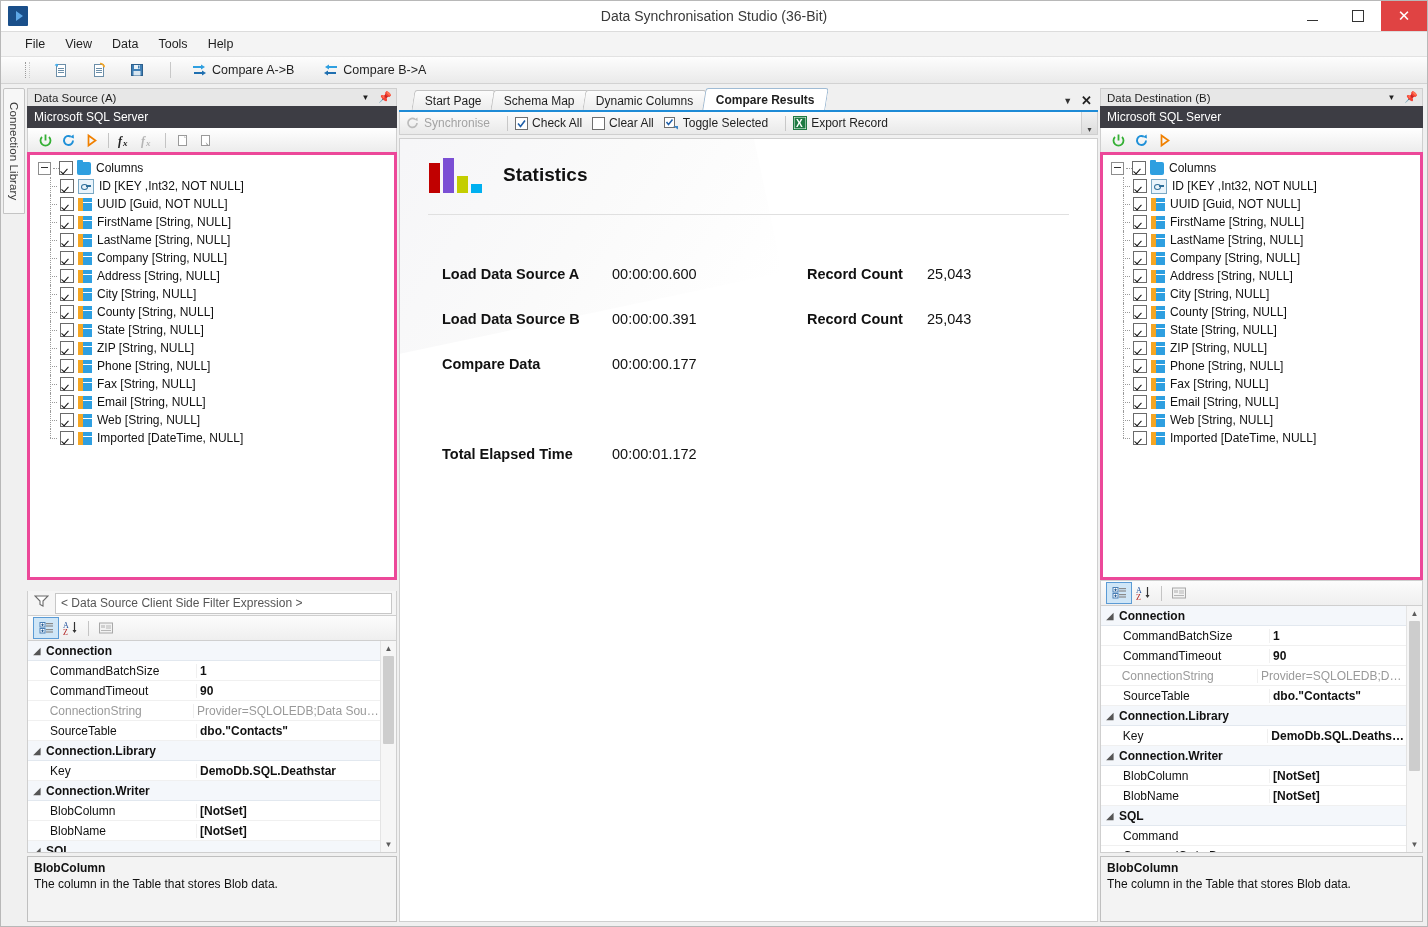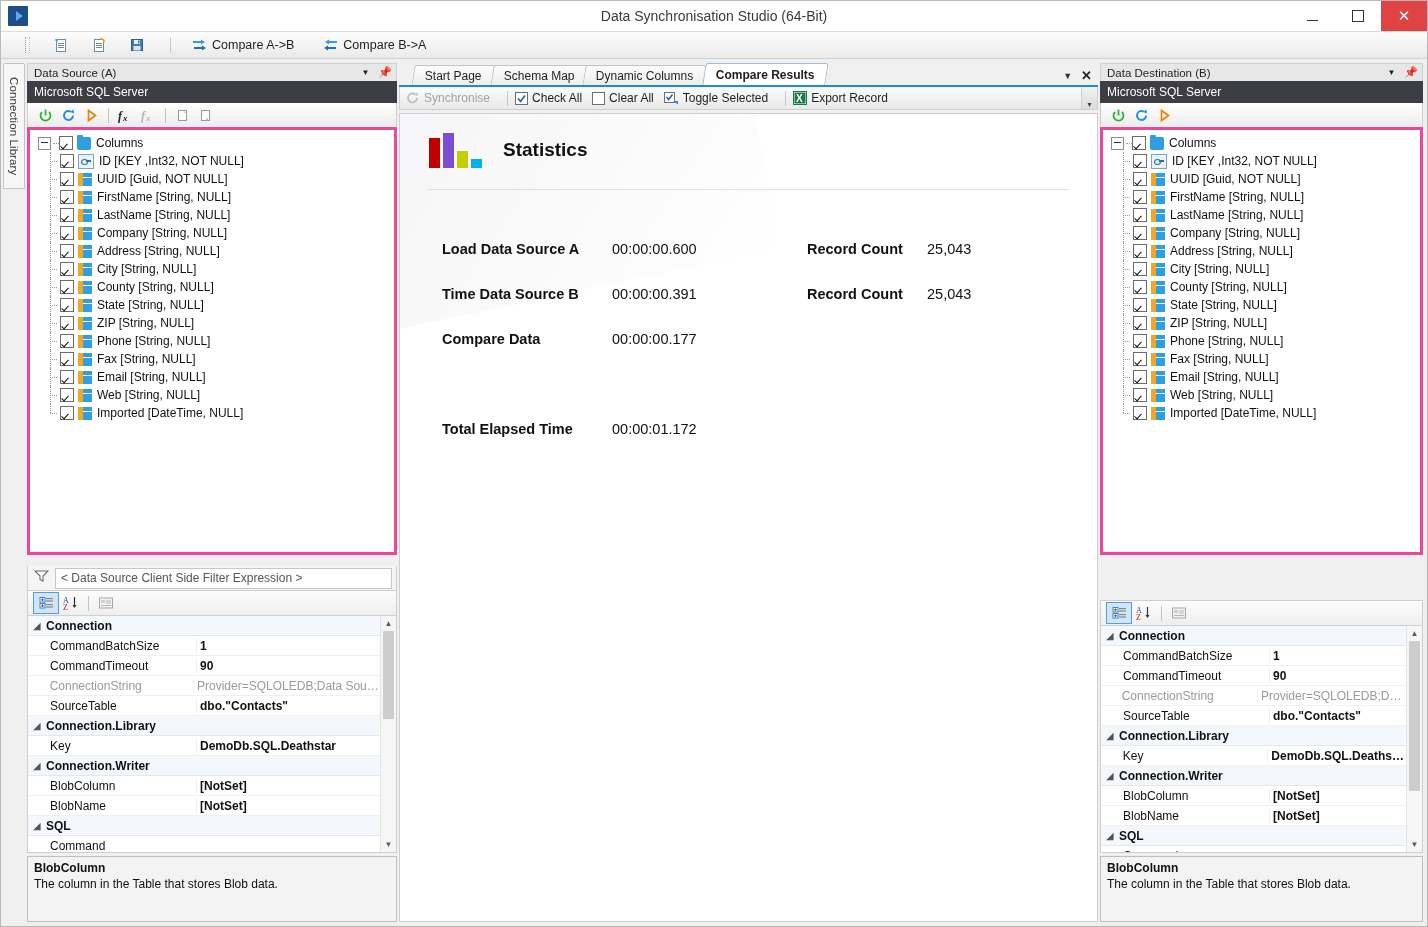--- a/index.html
+++ b/index.html
@@ -448,45 +448,52 @@
   .stats-rule { height:1px; background:#e0e0e0; margin:21px 4px 0 4px; position:relative;}
   .stats-grid { position:relative; margin-top:36px; padding-left:18px;}
   .srow { display:flex; align-items:center; height:45px; font-size:14.5px; }
   .s-lab { width:170px; font-weight:bold; color:#111; }
   .s-val { width:195px; color:#111; }
   .s-lab2 { width:120px; font-weight:bold; color:#111; }
   .s-val2 { color:#111; }
 
   
   .left-dock { width: 370px; flex: 0 0 370px; display:flex; flex-direction:column; padding: 4px 0 4px 0; min-height:0;gap:11px;}
-  .right-dock { width: 323px; flex: 0 0 323px; display:flex; flex-direction:column; padding: 4px 4px 4px 0; min-height:0;gap:45px;}
+  .right-dock { width: 323px; flex: 0 0 323px; display:flex; flex-direction:column; padding: 4px 4px 4px 0; min-height:0;}
   .left-top { flex: 0 0 auto; display:flex; flex-direction:column; height: 492px; }
   .left-bottom { flex: 1 1 auto; display:flex; flex-direction:column; min-height:0; }
   .right-top { flex: 0 0 auto; display:flex; flex-direction:column; height: 492px; }
   .right-bottom { flex: 1 1 auto; display:flex; flex-direction:column; min-height:0; }
 </style>
 </head>
 <body>
 
 <div class="app">
 
   <div class="titlebar">
     <div class="app-icon"></div>
-    <div class="title-text">Data Synchronisation Studio (64-Bit)</div>
+    <div class="title-text">Data Synchronisation Studio (36-Bit)</div>
     <div class="win-btns">
       <div class="win-btn">
           <i class="glyph-min"></i>
         </div>
       <div class="win-btn">
           <i class="glyph-max"></i>
         </div>
       <div class="win-btn close">✕</div>
     </div>
   </div>
 
+  <div class="menubar">
+    <div class="menu-item">File</div>
+    <div class="menu-item">View</div>
+    <div class="menu-item">Data</div>
+    <div class="menu-item">Tools</div>
+    <div class="menu-item">Help</div>
+  </div>
 
   <div class="toolbar">
     <div class="tb-grip"></div>
     <div class="tb-btn">
       <svg width="16" height="16" viewBox="0 0 16 16">
           <rect x="3.5" y="2.5" width="9" height="12" fill="#fff" stroke="#6b8ea8"></rect>
           <rect x="5" y="6" width="6" height="1" fill="#6b8ea8"></rect>
           <rect x="5" y="8" width="6" height="1" fill="#6b8ea8"></rect>
           <rect x="5" y="10" width="6" height="1" fill="#6b8ea8"></rect>
           <path d="M2 2 l3 0 l0 3 z" fill="#2e9fe0"></path>
@@ -877,21 +884,21 @@
         </div>
         <div class="stats-rule"></div>
         <div class="stats-grid" id="stats-grid">
             <div class="srow">
               <div class="s-lab">Load Data Source A</div>
               <div class="s-val">00:00:00.600</div>
               <div class="s-lab2">Record Count</div>
               <div class="s-val2">25,043</div>
             </div>
             <div class="srow">
-              <div class="s-lab">Time Data Source B</div>
+              <div class="s-lab">Load Data Source B</div>
               <div class="s-val">00:00:00.391</div>
               <div class="s-lab2">Record Count</div>
               <div class="s-val2">25,043</div>
             </div>
             <div class="srow">
               <div class="s-lab">Compare Data</div>
               <div class="s-val">00:00:00.177</div>
               <div class="s-lab2"></div>
               <div class="s-val2"></div>
             </div>

